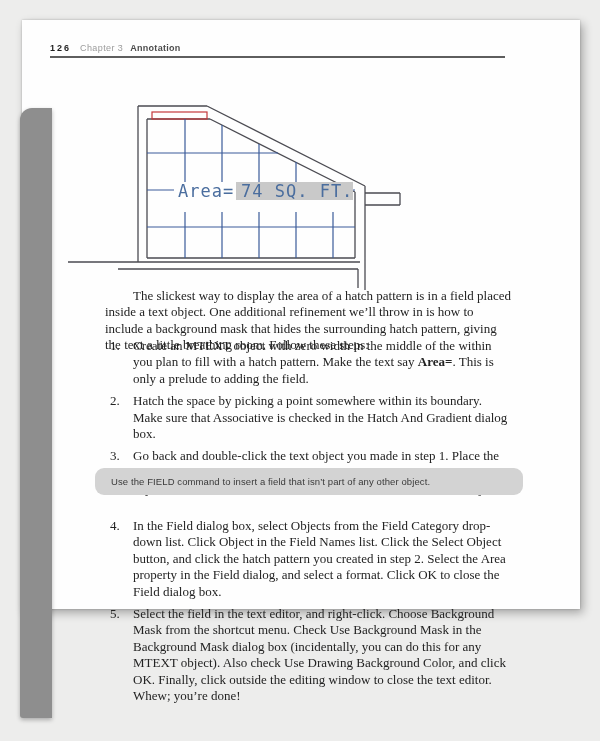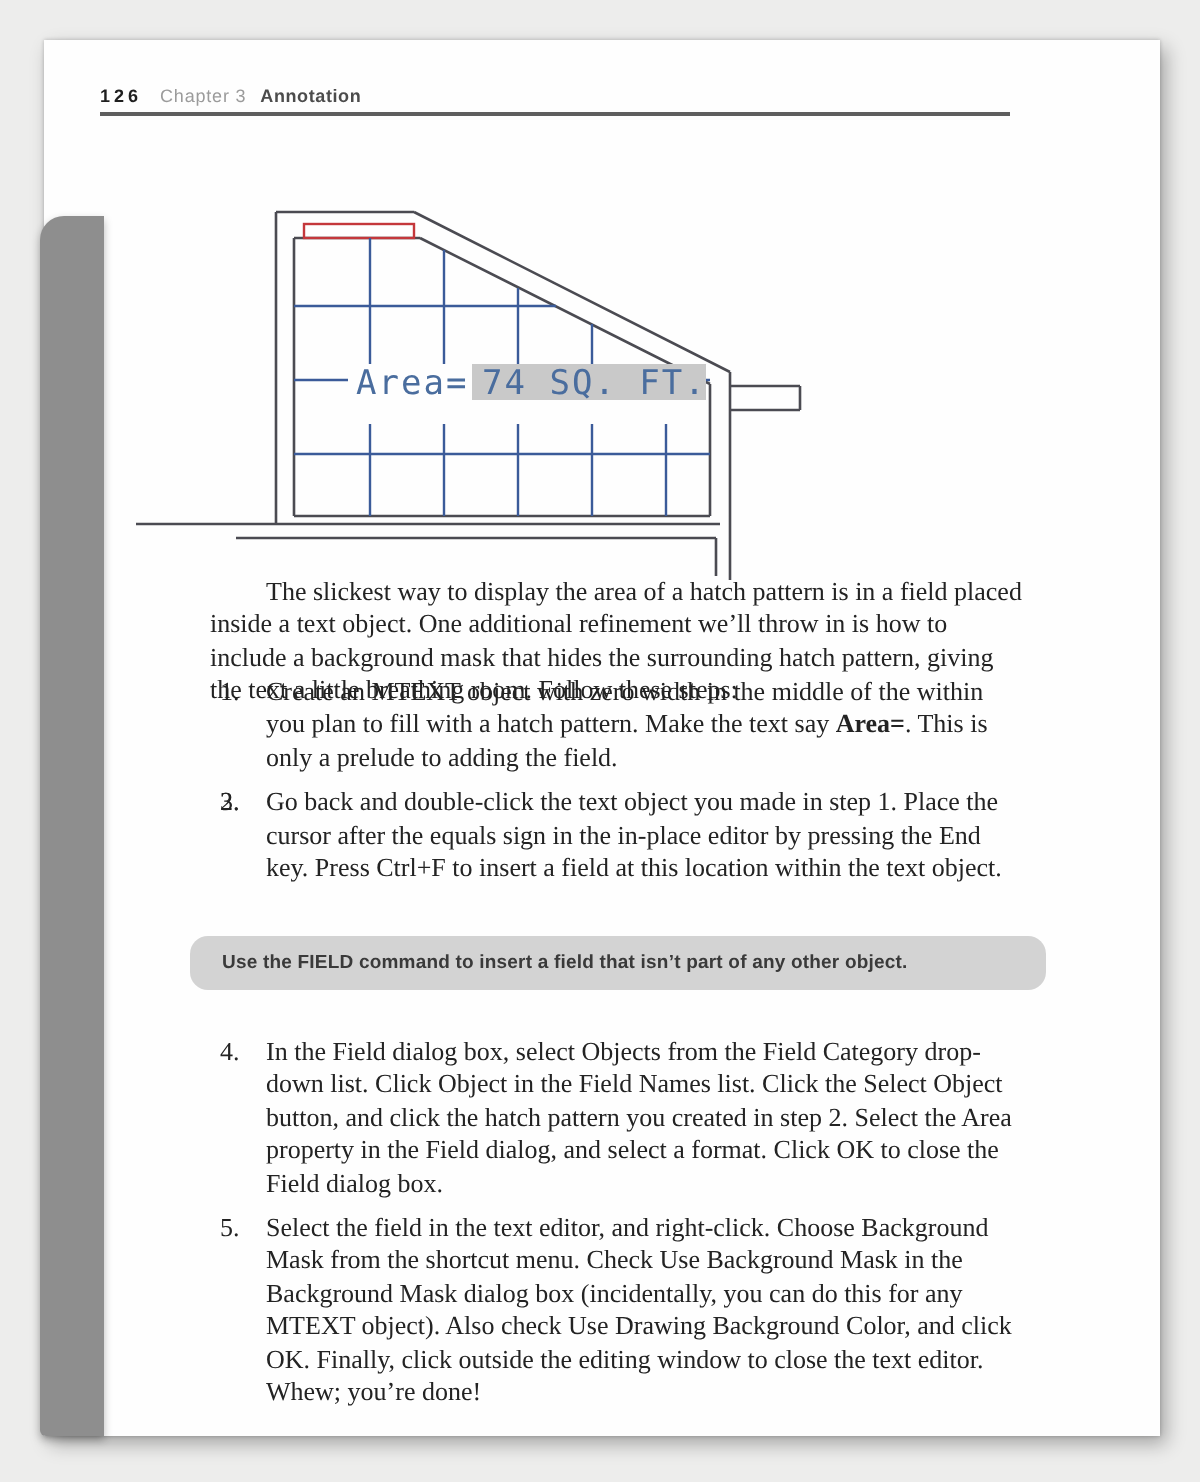--- a/index.html
+++ b/index.html
@@ -4,21 +4,21 @@
 <style>
   * { margin:0; padding:0; box-sizing:border-box; }
   html,body { width:600px; height:741px; }
   body {
     background:#ededec;
     font-family:"Liberation Serif", serif;
     position:relative;
     overflow:hidden;
   }
   .page {
-    position:absolute; left:22px; top:20px; width:558px; height:698px;
+    position:absolute; left:22px; top:20px; width:558px; height:589px;
     background:#fefefe;
     box-shadow: 3px 4px 9px rgba(0,0,0,.30), 0 0 2px rgba(0,0,0,.22);
   }
   .side-tab {
     position:absolute; left:20px; top:108px; width:32px; height:610px;
     background:#8e8e8e;
     border-radius:12px 0 0 3px;
     box-shadow: 0 2px 4px rgba(0,0,0,.28);
   }
   
@@ -40,21 +40,21 @@
   .steps-b { top:498px; }
   .step { position:relative; padding-left:28px; margin-bottom:6px; }
   .step .num { position:absolute; left:5px; top:0; }
   .b { font-weight:bold; }
 
   
   .tip {
     position:absolute; left:73px; top:448px; width:428px; height:27px;
     background:#d3d3d3; border-radius:9px;
     display:flex; align-items:center; padding:0 16px;
-    font-family:"Liberation Sans", sans-serif; font-size:9.5px; font-weight:bold;
+    font-family:"Liberation Sans", sans-serif; font-size:9.5px; font-weight:normal;
     color:#3a3a3a; letter-spacing:.1px;
   }
 </style>
 </head>
 <body>
 
 <div class="page">
 
   <div class="hdr">
     <span class="pgnum">126</span><span class="chap">Chapter 3</span><span class="sect">Annotation</span>
@@ -91,20 +91,21 @@
 
   <p class="intro bodytxt">The slickest way to display the area of a hatch pattern is in a field placed inside a text object. One additional refinement we’ll throw in is how to include a background mask that hides the surrounding hatch pattern, giving the text a little breathing room. Follow these steps:</p>
 
   <div class="steps steps-a">
     <div class="step bodytxt">
       <span class="num">1.</span>
       <span>Create an MTEXT object with zero width in the middle of the within you plan to fill with a hatch pattern. Make the text say </span><span class="b">Area=</span><span>. This is only a prelude to adding the field.</span>
     </div>
     <div class="step bodytxt">
       <span class="num">2.</span>
+      <span>Hatch the space by picking a point somewhere within its boundary. Make sure that Associative is checked in the Hatch And Gradient dialog box.</span>
     </div>
     <div class="step bodytxt">
       <span class="num">3.</span>
       <span>Go back and double-click the text object you made in step 1. Place the cursor after the equals sign in the in-place editor by pressing the End key. Press Ctrl+F to insert a field at this location within the text object.</span>
     </div>
   </div>
 
   <div class="tip">
     <span>Use the FIELD command to insert a field that isn’t part of any other object.</span>
   </div>

